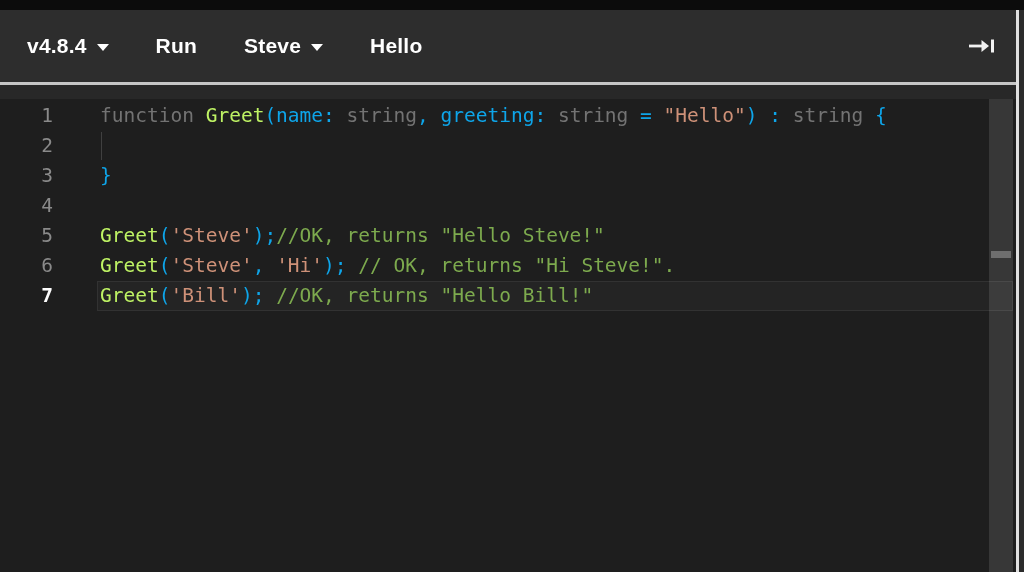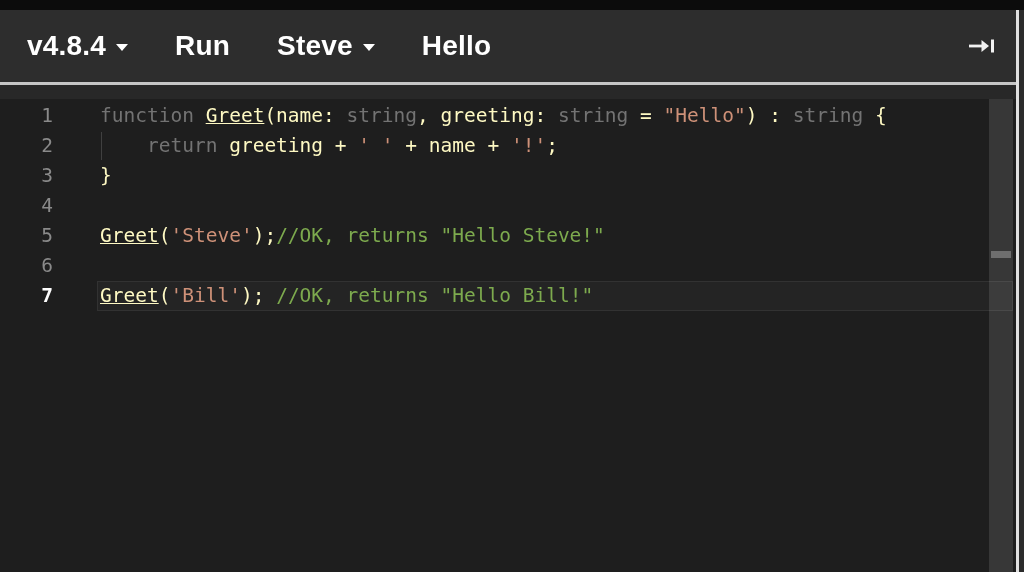--- a/index.html
+++ b/index.html
@@ -8,21 +8,21 @@
     width:1024px; height:572px; position:relative; overflow:hidden;
     background:#1e1e1e; font-family:"Liberation Sans", sans-serif;
   }
   .top-strip { position:absolute; left:0; top:0; width:1024px; height:10px; background:#0c0c0c; }
   .toolbar {
     position:absolute; left:0; top:10px; width:1016px; height:72px;
     background:#2d2d2d; display:flex; align-items:center; padding-left:27px; gap:47px;
   }
   .tb-btn {
     display:flex; align-items:center; gap:10px; background:none; border:none; padding:0;
-    color:#ffffff; font-family:"Liberation Sans", sans-serif; font-size:28px; font-weight:bold;
+    color:#ffffff; font-family:"Liberation Sans", sans-serif; font-size:21px; font-weight:bold;
     cursor:pointer; letter-spacing:0.2px;
   }
   .caret {
     width:0; height:0; border-left:6px solid transparent; border-right:6px solid transparent;
     border-top:7px solid #ffffff; margin-top:3px;
   }
   .collapse-btn {
     position:absolute; right:20px; top:50%; transform:translateY(-50%);
     background:none; border:none; padding:0; cursor:pointer; line-height:0;
   }
@@ -37,24 +37,24 @@
   }
   .line.active::before {
     content:""; position:absolute; left:97px; right:3px; top:0; bottom:0;
     background:#242424; border:1px solid #323232;
   }
   .ln { width:53px; text-align:right; color:#8a8a8a; flex:none; position:relative; z-index:1; }
   .line.active .ln { color:#fdfdfd; font-weight:bold; }
   .code { padding-left:47px; white-space:pre; position:relative; z-index:1; }
   .indent-guide { position:absolute; left:101px; top:1px; bottom:1px; width:1px; background:#404040; z-index:1; }
   .tok.kw  { color:#737373; }
-  .tok.fn  { color:#fef9c3;text-decoration:underline; }
+  .tok.fn  { color:#bef264; }
   .tok.str { color:#ce9178; }
   .tok.cm  { color:#7daa4e; }
-  .tok.pl  { color:#fef9c3; }
+  .tok.pl  { color:#0ea5e9; }
 
   .scroll-track {
     position:absolute; left:989px; top:99px; width:24px; height:473px;
     background:rgba(255,255,255,0.115); z-index:2;
   }
   .scroll-handle { position:absolute; left:2px; right:2px; top:152px; height:7px; background:#6e6e6e; }
   .divider-v { position:absolute; left:1016px; top:10px; width:3px; height:562px; background:#e0e0e0; z-index:3; }
   .right-strip { position:absolute; left:1019px; top:10px; width:5px; height:562px; background:#2b2b2b; }
 </style>
 </head>
@@ -93,36 +93,36 @@
 
 <div class="editor">
   <div class="code-lines">
       <div class="line">
         <div class="ln">1</div>
         <div class="code"><span class="tok kw">function</span><span class="tok pl"> </span><span class="tok fn">Greet</span><span class="tok pl">(name: </span><span class="tok kw">string</span><span class="tok pl">, greeting: </span><span class="tok kw">string</span><span class="tok pl"> = </span><span class="tok str">"Hello"</span><span class="tok pl">) : </span><span class="tok kw">string</span><span class="tok pl"> {</span></div>
       </div>
       <div class="line">
         <div class="ln">2</div>
         <span class="indent-guide"></span>
-        <div class="code"><span class="tok pl">    </span><span class="tok kw">return</span><span class="tok pl"> greeting + </span><span class="tok str">' '</span><span class="tok pl"> + name + </span><span class="tok str">'!'</span><span class="tok pl">;</span></div>
       </div>
       <div class="line">
         <div class="ln">3</div>
         <div class="code"><span class="tok pl">}</span></div>
       </div>
       <div class="line">
         <div class="ln">4</div>
         <div class="code"></div>
       </div>
       <div class="line">
         <div class="ln">5</div>
         <div class="code"><span class="tok fn">Greet</span><span class="tok pl">(</span><span class="tok str">'Steve'</span><span class="tok pl">);</span><span class="tok cm">//OK, returns "Hello Steve!"</span></div>
       </div>
       <div class="line">
         <div class="ln">6</div>
+        <div class="code"><span class="tok fn">Greet</span><span class="tok pl">(</span><span class="tok str">'Steve'</span><span class="tok pl">, </span><span class="tok str">'Hi'</span><span class="tok pl">); </span><span class="tok cm">// OK, returns "Hi Steve!".</span></div>
       </div>
       <div class="line active">
         <div class="ln">7</div>
         <div class="code"><span class="tok fn">Greet</span><span class="tok pl">(</span><span class="tok str">'Bill'</span><span class="tok pl">); </span><span class="tok cm">//OK, returns "Hello Bill!"</span></div>
       </div>
     </div>
 </div>
 
 <div class="scroll-track">
   <div class="scroll-handle"></div>

